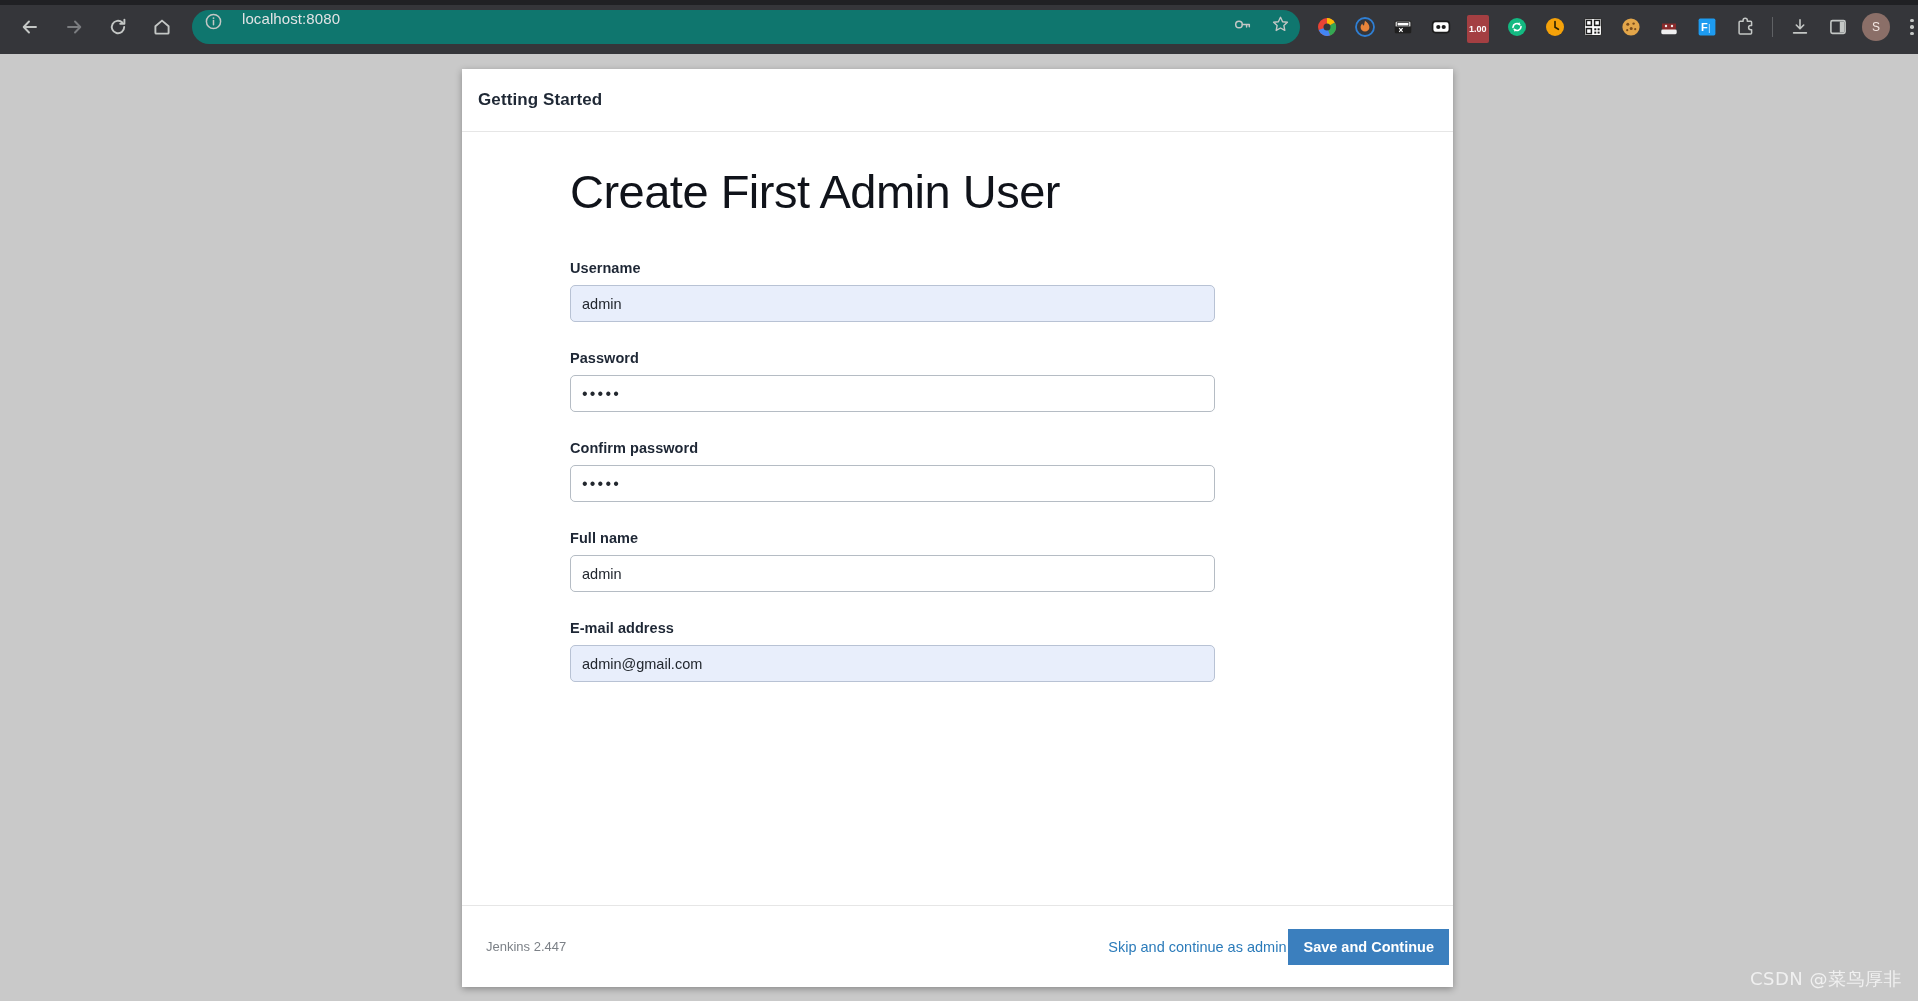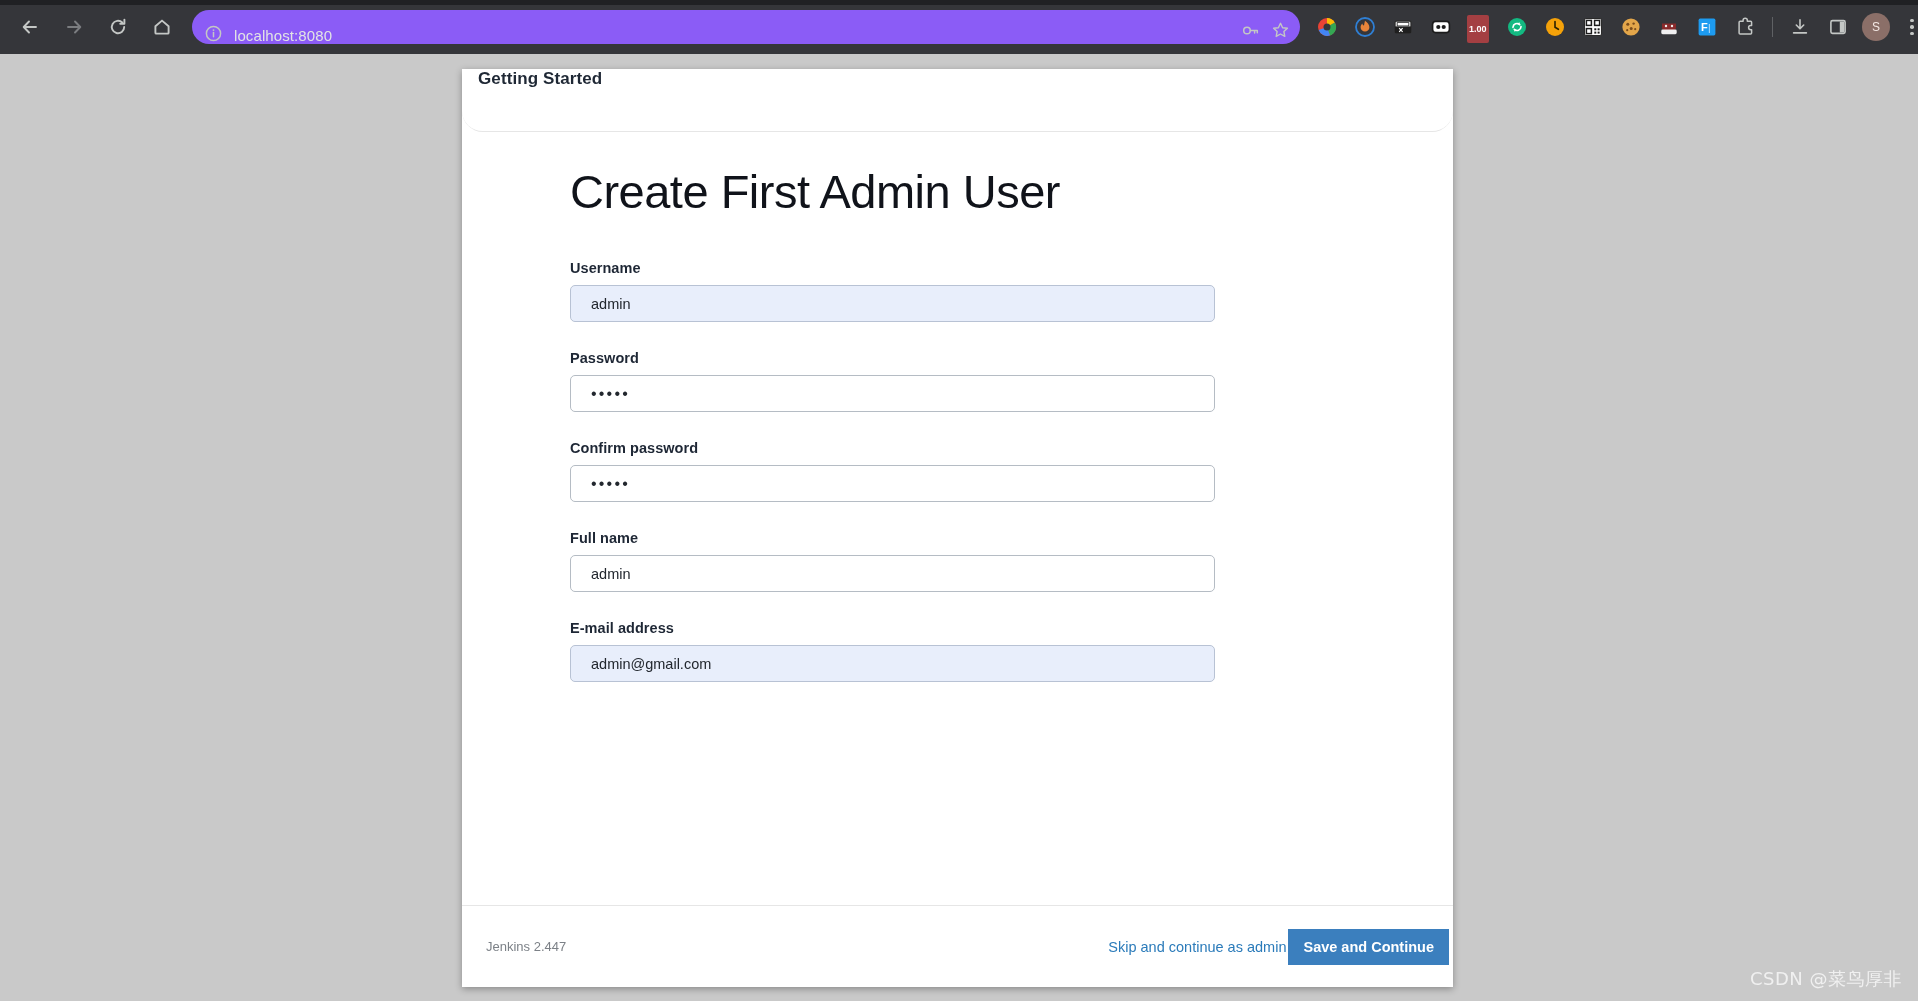--- a/index.html
+++ b/index.html
@@ -44,26 +44,27 @@
   }
   .nav-btn svg { display: block; }
   .nav-ico { stroke: #c4c7c5; stroke-width: 1.9; fill: none; stroke-linecap: round; stroke-linejoin: round; }
   .nav-ico-dim { stroke: #7b7d80; }
 
   #omnibox {
     flex: 0 0 auto;
     margin-left: 8px;
     height: 34px;
     width: 1108px;
-    background: #8b5cf6;
+    background: #0f766e;
     border-radius: 17px;
     display: flex;
-    align-items: flex-end;
+    align-items: flex-start;
     box-sizing: border-box;
     padding: 0 6px 0 10px;
+    gap: 8px;
   }
   #omnibox-info {
     width: 22px; height: 22px;
     flex: 0 0 auto;
     display: flex; align-items: center; justify-content: center;
     margin-right: 10px;
   }
   #omnibox-url {
     flex: 1 1 auto;
     color: #e2e3e5;
@@ -150,23 +151,23 @@
     display: flex;
     flex-direction: column;
     box-sizing: border-box;
   }
 
   #card-header {
     height: 63px;
     flex: 0 0 auto;
     border-bottom: 1px solid #e6e6e6;
     display: flex;
+    align-items: center;
     padding-left: 16px;
     box-sizing: border-box;
-    border-radius: 21px;
   }
   #card-header-title {
     font-size: 17px;
     font-weight: bold;
     color: #1f2835;
     letter-spacing: .1px;
   }
 
   #card-body {
     flex: 1 1 auto;
@@ -203,21 +204,21 @@
   .field-input {
     width: 645px;
     height: 37px;
     box-sizing: border-box;
     border: 1px solid #b5bcc4;
     border-radius: 5px;
     background: #ffffff;
     font-family: "Liberation Sans", sans-serif;
     font-size: 14.5px;
     color: #22272e;
-    padding: 0 20px;
+    padding: 0 11px;
     outline: none;
     display: block;
   }
   .field-input.autofilled {
     background: #e8eefb;
     border-color: #b8c2d4;
   }
   .field-input.pw {
     letter-spacing: 2.2px;
     font-size: 16px;

